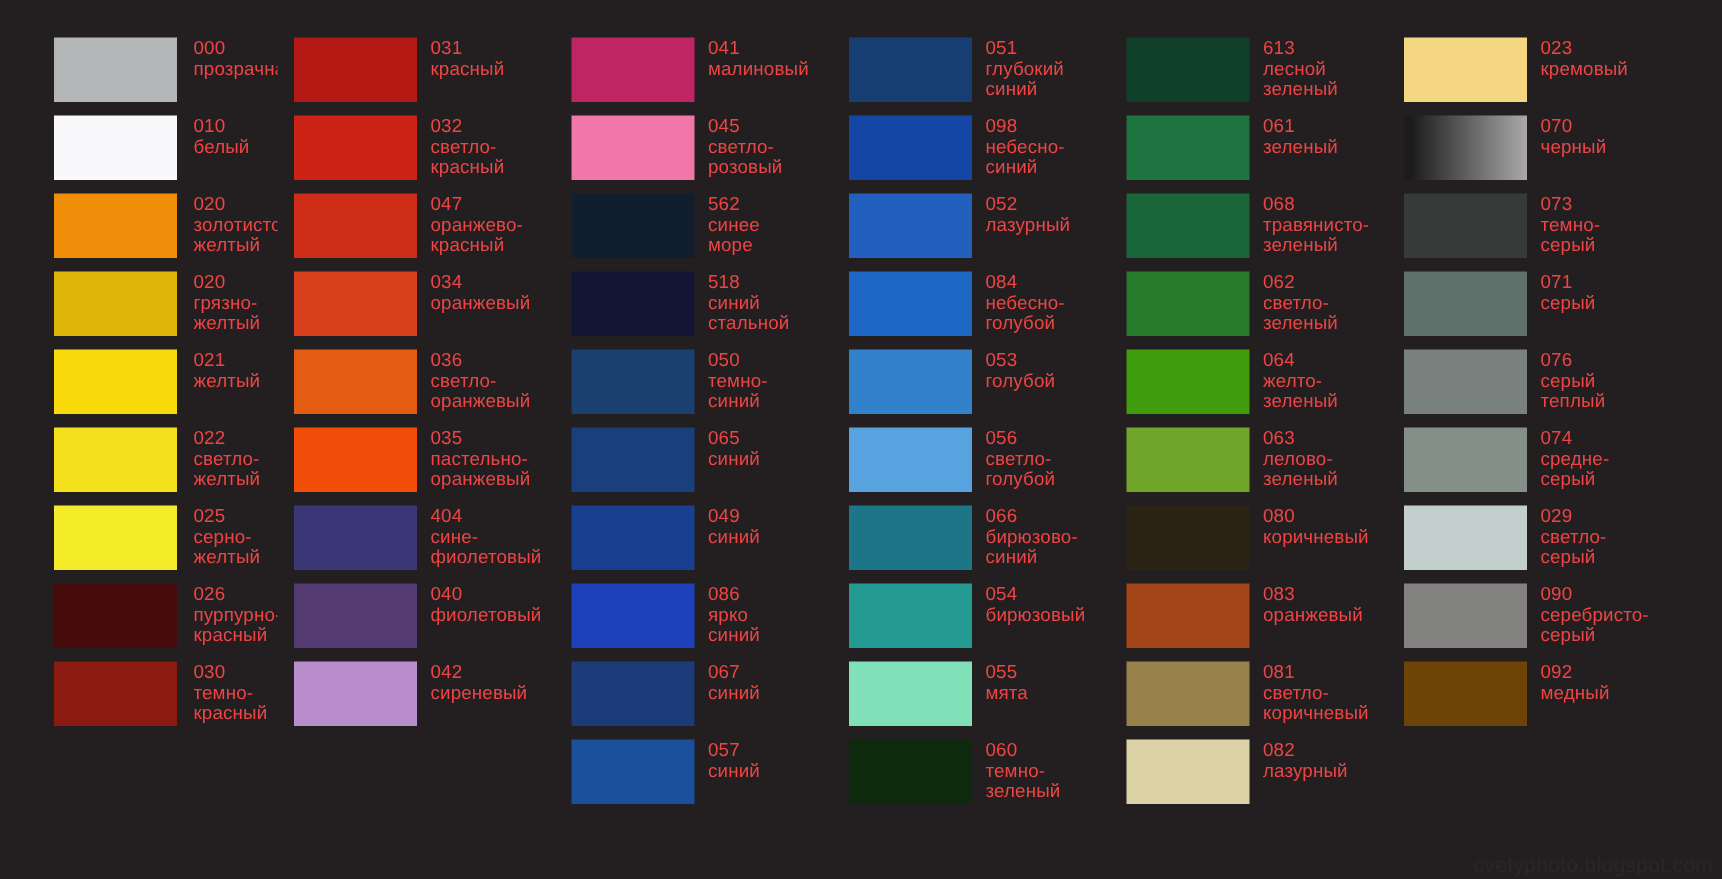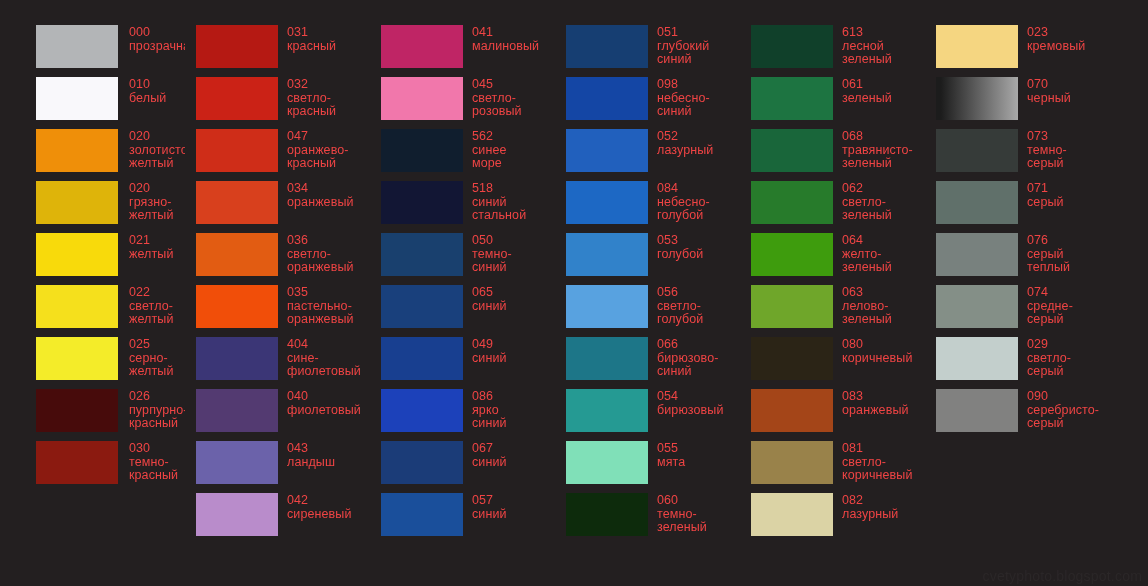--- a/index.html
+++ b/index.html
@@ -213,26 +213,20 @@
 фиолетовый</span></div>
         </div>
         <div class="swatch-row">
           <div class="chip-wrap">
             <div class="chip" style="background: rgb(83, 58, 113);"></div>
           </div>
           <div class="label"><span class="code">040</span><span class="cname">фиолетовый</span></div>
         </div>
         <div class="swatch-row">
           <div class="chip-wrap">
-            <div class="chip" style="background: rgb(107, 98, 170);"></div>
-          </div>
-          <div class="label"><span class="code">043</span><span class="cname">ландыш</span></div>
-        </div>
-        <div class="swatch-row">
-          <div class="chip-wrap">
             <div class="chip" style="background: rgb(185, 140, 203);"></div>
           </div>
           <div class="label"><span class="code">042</span><span class="cname">сиреневый</span></div>
         </div>
       </div>
       <div class="column">
         <div class="swatch-row">
           <div class="chip-wrap">
             <div class="chip" style="background: rgb(191, 37, 101);"></div>
           </div>
@@ -480,19 +474,25 @@
           </div>
           <div class="label"><span class="code">029</span><span class="cname">светло-
 серый</span></div>
         </div>
         <div class="swatch-row">
           <div class="chip-wrap">
             <div class="chip" style="background: rgb(129, 129, 128);"></div>
           </div>
           <div class="label"><span class="code">090</span><span class="cname">серебристо-
 серый</span></div>
+        </div>
+        <div class="swatch-row">
+          <div class="chip-wrap">
+            <div class="chip" style="background: rgb(109, 68, 5);"></div>
+          </div>
+          <div class="label"><span class="code">092</span><span class="cname">медный</span></div>
         </div>
       </div>
     </div>
 
   <div id="watermark">cvetyphoto.blogspot.com</div>
 
 </div>
 
 </body></html>

